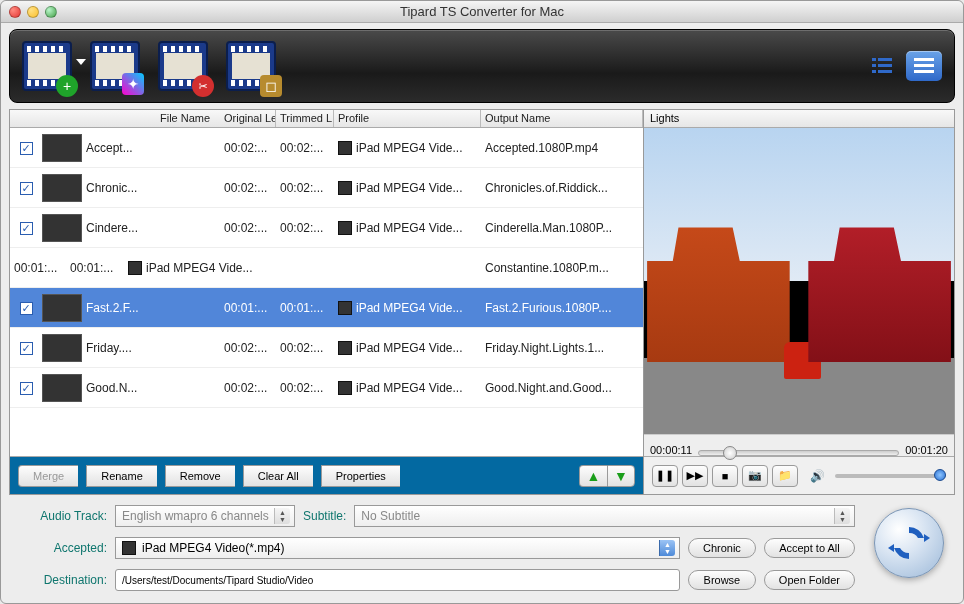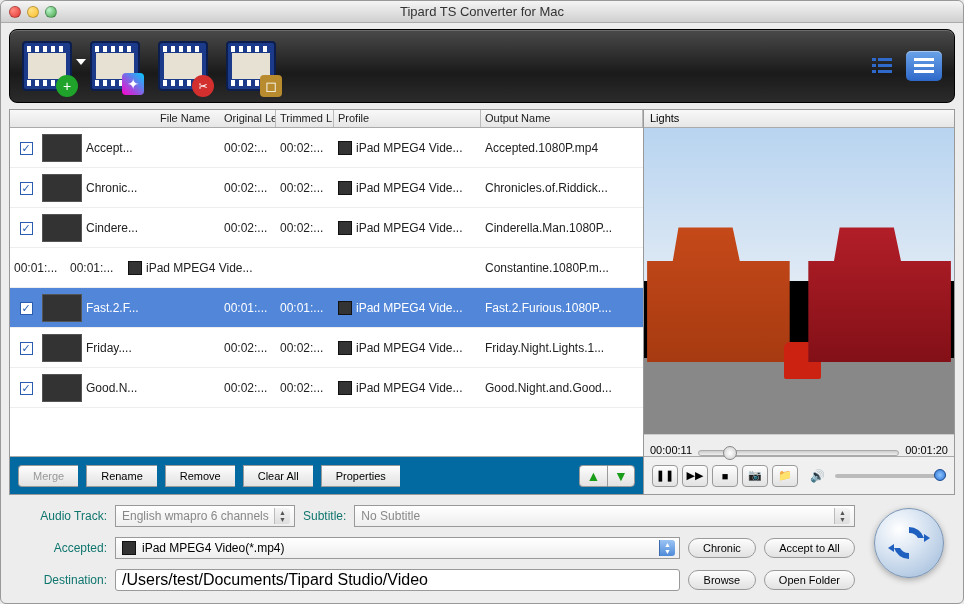--- a/index.html
+++ b/index.html
@@ -80,21 +80,21 @@
 .volslider { flex:1; height:4px; background:#bbb; border-radius:2px; position:relative; margin-left:6px;}
 .volh { position:absolute; right:0; top:-5px; width:12px; height:12px; background:radial-gradient(#8ec5ff,#2b72d4); border:1px solid #1a4a90; border-radius:50%;}
 
 .bottombar { padding:8px 14px 10px; display:flex; gap:14px; }
 .bform { flex:1; display:grid; grid-template-columns: 92px 1fr auto auto; grid-auto-rows: 26px; gap:6px 8px; align-items:center; font-size:12px;}
 .blabel { text-align:right; color:#0f766e;}
 .combo { height:22px; background:linear-gradient(#fff,#eee); border:1px solid #999; border-radius:0; display:flex; align-items:center; padding:0 6px; font-size:12px; position:relative; overflow:hidden;}
 .combo .caret { position:absolute; right:4px; top:2px; bottom:2px; width:16px; display:flex; flex-direction:column; align-items:center; justify-content:center; font-size:7px; color:#555; border-left:1px solid #bbb; background:linear-gradient(#f5f5f5,#ddd); border-radius:0 3px 3px 0;}
 .combo.wide .caret { background:linear-gradient(#9cc4f5,#4e8ad8); color:#fff; border-left:1px solid #3a6aab;}
 .minibtn { height:20px; padding:0 14px; background:linear-gradient(#fdfdfd,#e2e2e2); border:1px solid #9a9a9a; border-radius:10px; font-size:11px; cursor:pointer; white-space:nowrap;}
-.txtfield { height:22px; border:1px solid #999; border-radius:3px; background:#fff; padding:0 6px; font-size:16px; display:flex; align-items:center;}
+.txtfield { height:22px; border:1px solid #999; border-radius:3px; background:#fff; padding:0 6px; font-size:10px; display:flex; align-items:center;}
 .convert { width:80px; height:80px; display:flex; align-items:center; justify-content:center;}
 .convbtn { width:70px; height:70px; border-radius:50%; background:radial-gradient(circle at 35% 30%, #fff, #d8e4f2 40%, #9bb8d8); border:1px solid #7a95b5; display:flex; align-items:center; justify-content:center; box-shadow:0 2px 6px rgba(0,0,0,0.3);}
 .convbtn svg { width:44px; height:44px; }
 
 .row1sub { display:flex; align-items:center; gap:8px; grid-column: 2 / span 3;}
 .row1sub .combo:first-child{width:180px;}
 .row1sub .combo:last-child{flex:1;}
 .profrow .combo { flex:1; }
 .profrow { grid-column:2; display:flex;}
 .r2b { grid-column:3;} .r2c{grid-column:4;}

